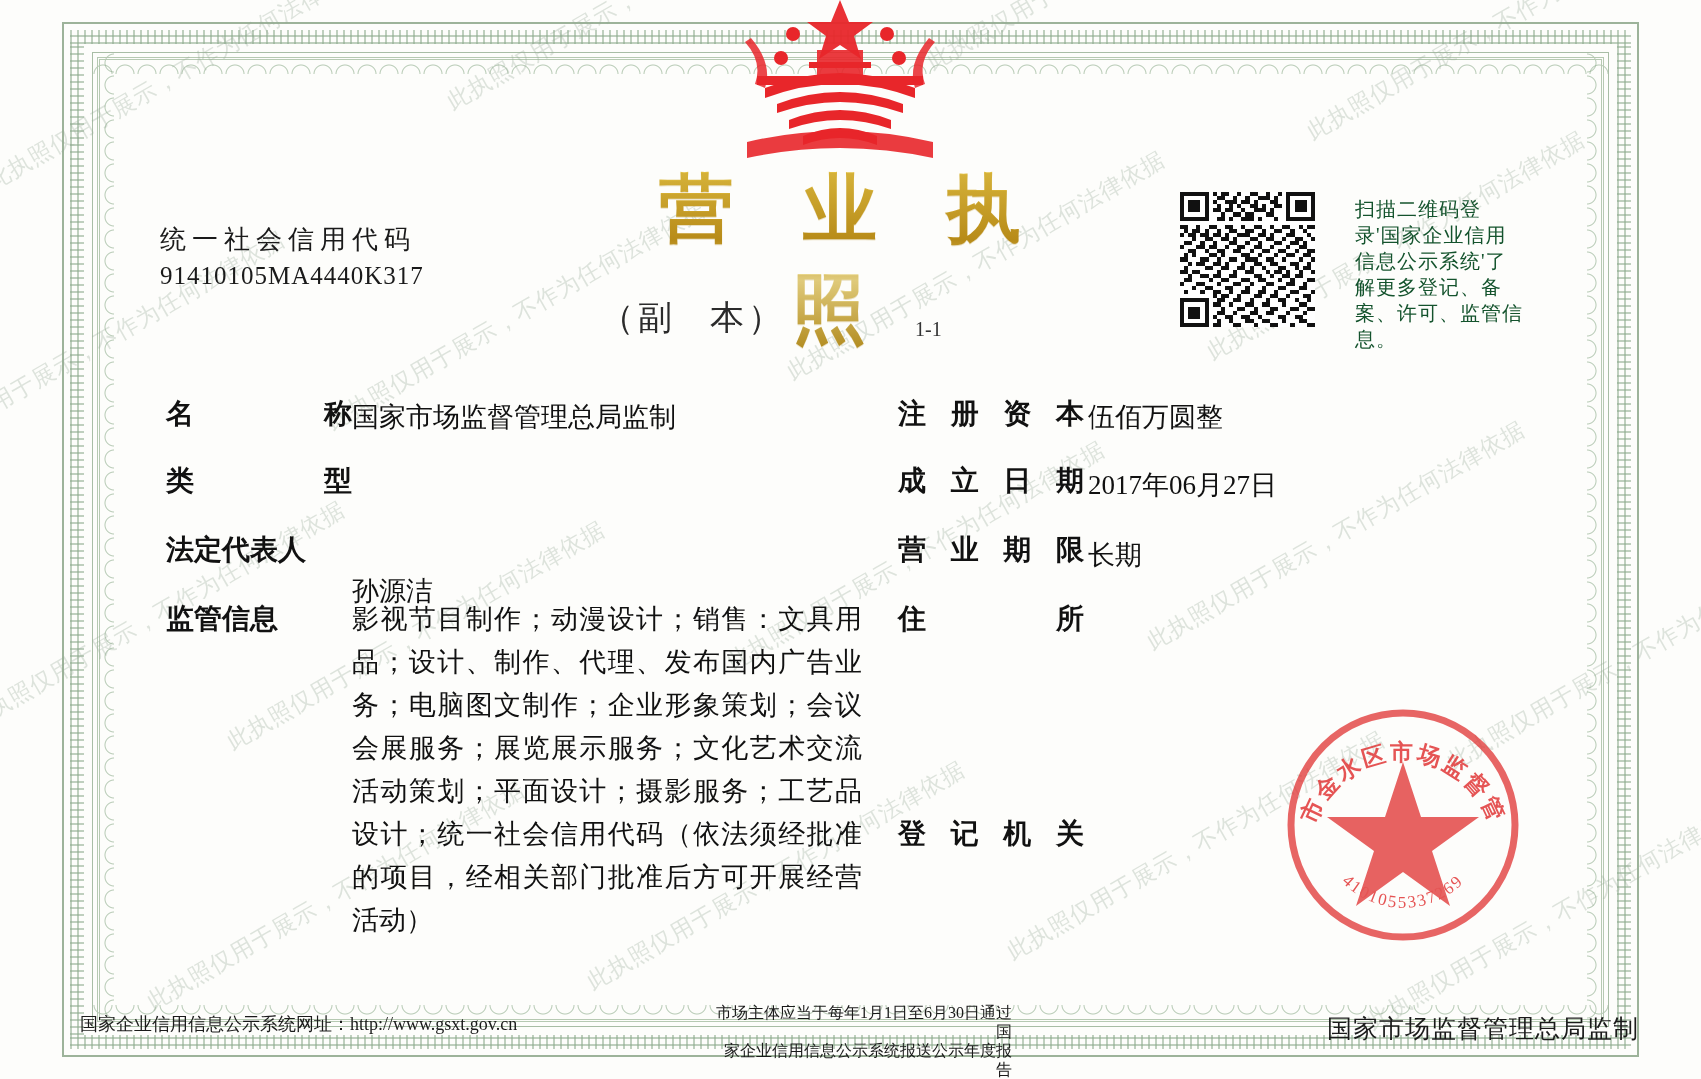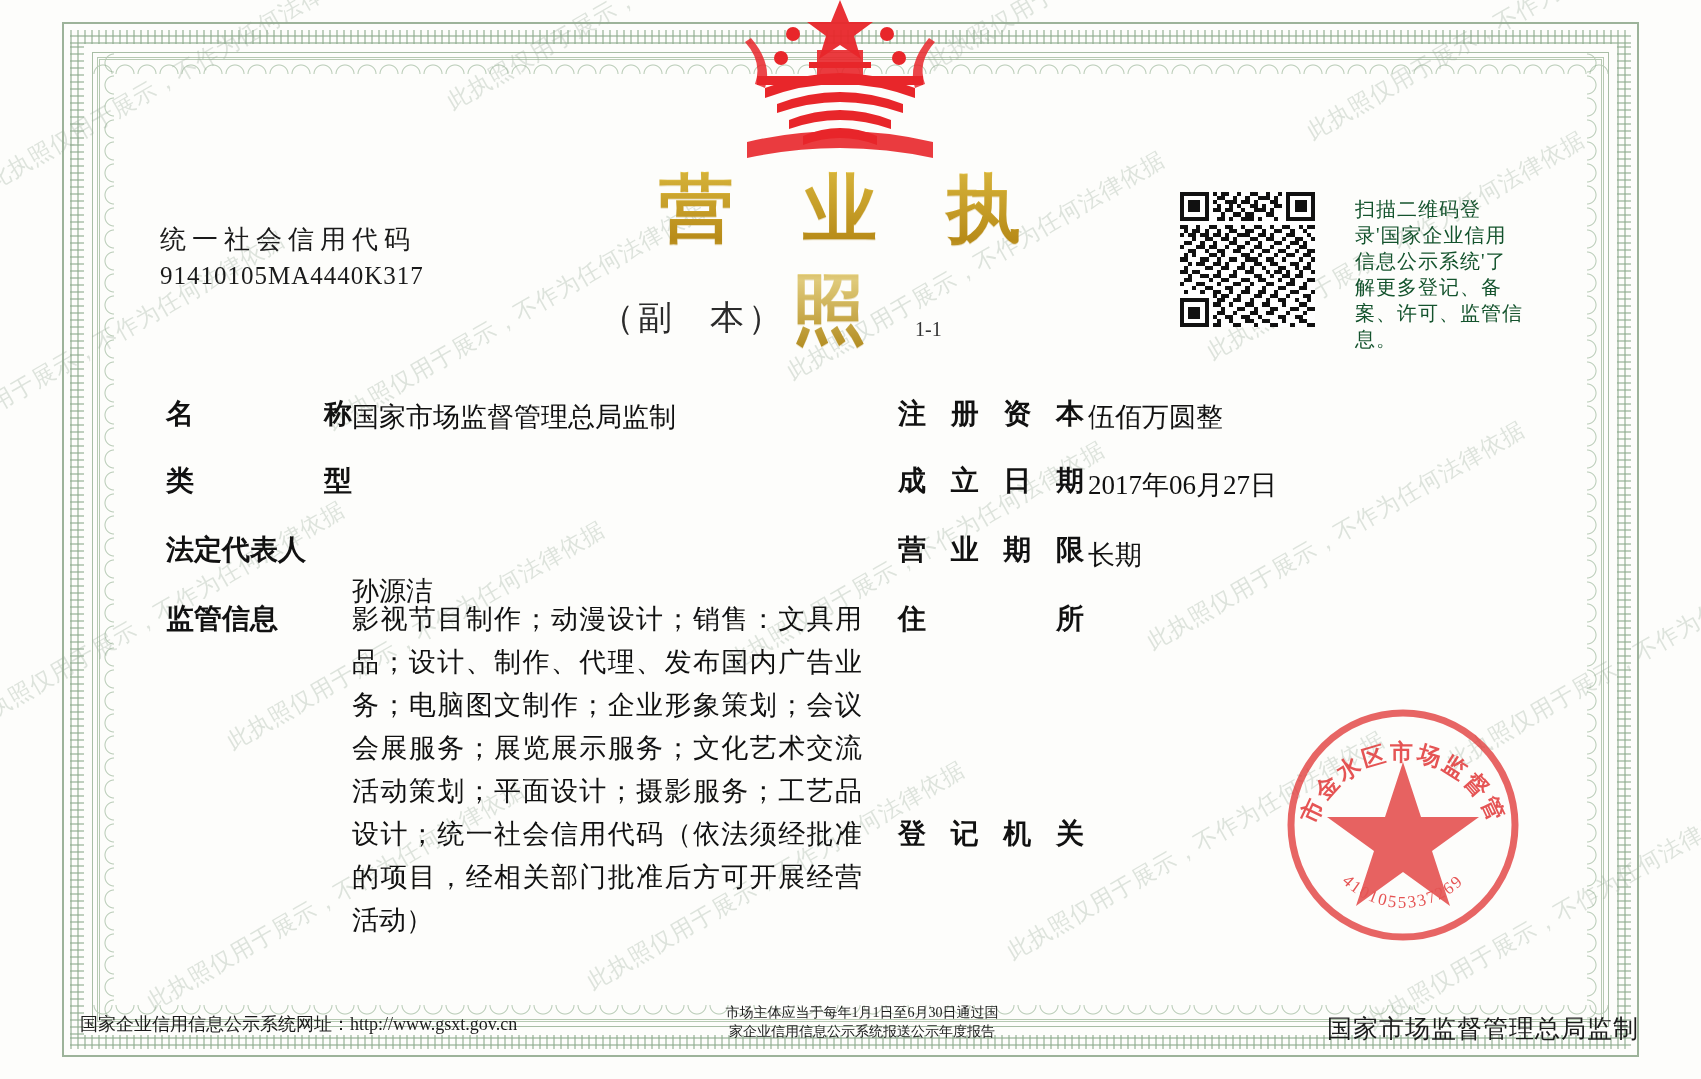--- a/index.html
+++ b/index.html
@@ -229,22 +229,22 @@
     position: absolute;
     left: 80px; top: 1012px;
     font-size: 18px;
     color: #1a1a1a;
     font-family: "Liberation Serif", serif;
   }
   .footer-center {
     position: absolute;
     left: 712px; top: 1003px;
     width: 300px;
-    text-align: center;
-    font-size: 14px;
+    text-align: right;
+    font-size: 16px;
     line-height: 19px;
     color: #1a1a1a;
   }
   .footer-right {
     position: absolute;
     right: 62px; top: 1012px;
     font-size: 25px;
     color: #1a1a1a;
     letter-spacing: 1px;
     text-align: center;

